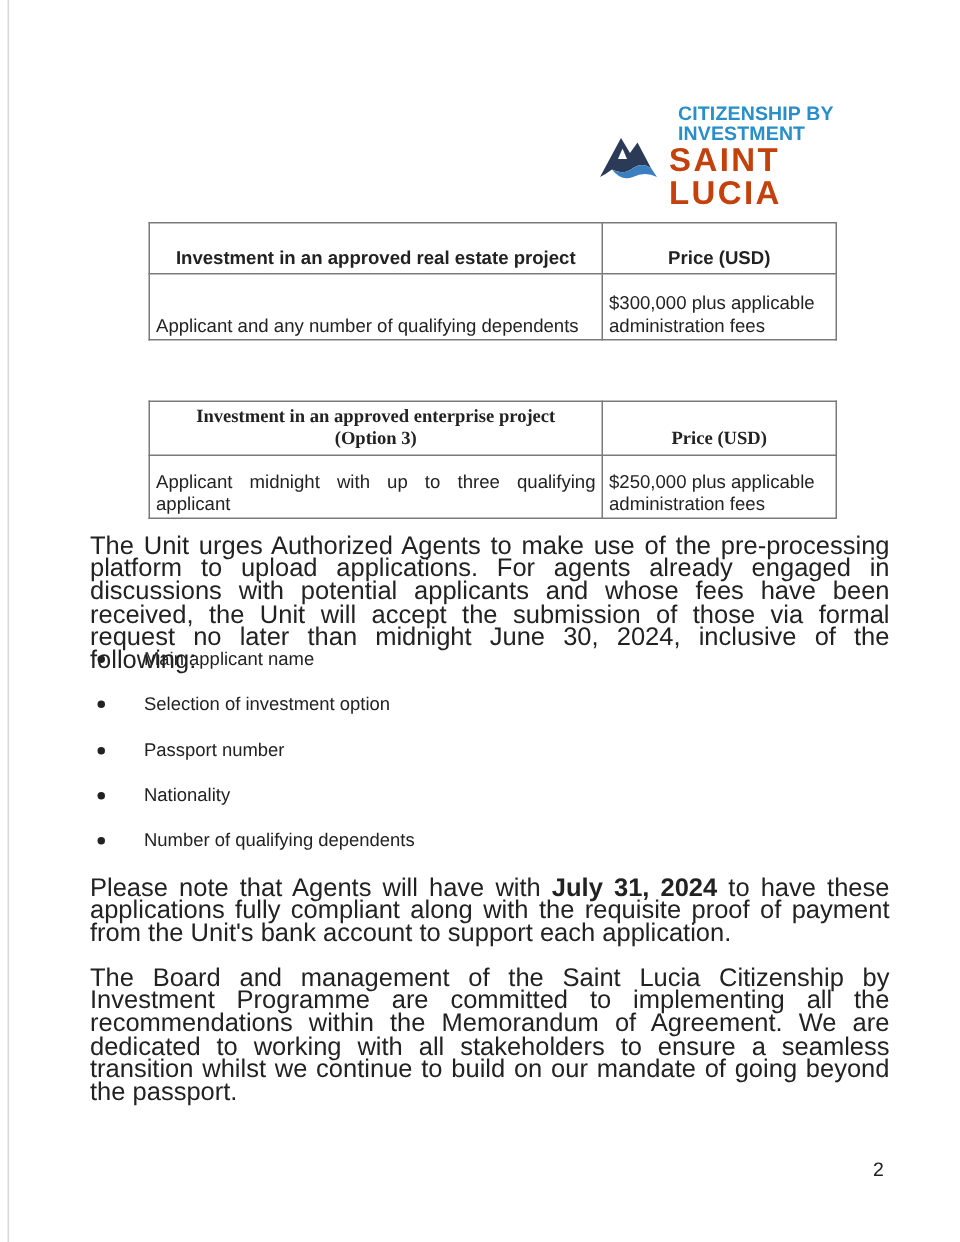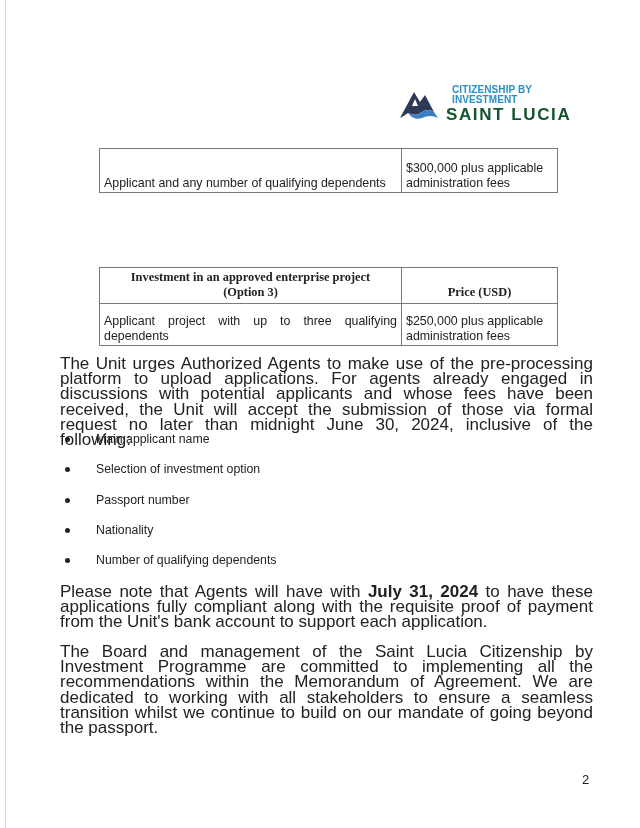--- a/index.html
+++ b/index.html
@@ -16,25 +16,25 @@
       background: #d8d8d8;
     }
     
     .logo {
       position: absolute; left: 398px; top: 84px; width: 200px; height: 40px;
       display: flex; align-items: center;
     }
     .logo svg { width: 48px; height: 36px; flex: 0 0 auto; }
     .logo-text { margin-left: 0px; line-height: 1; }
     .logo-top {
-      font-size: 10px; font-weight: bold; color: #2a8ec9; letter-spacing: 0.1px;
+      font-size: 13px; font-weight: bold; color: #2a8ec9; letter-spacing: 0.1px;
       margin-left: 6px;
     }
     .logo-bottom {
-      font-size: 17px; font-weight: bold; color: #14532d; letter-spacing: 1.6px;
+      font-size: 22px; font-weight: bold; color: #c2410c; letter-spacing: 1.6px;
       margin-top: 1px;
     }
 
     
     table.price {
       position: absolute; border-collapse: collapse;
       font-size: 12.4px; color: #222;
     }
     table.price td, table.price th {
       border: 1px solid #7a7a7a; vertical-align: bottom;
@@ -88,40 +88,44 @@
     <path d="M14 20 L17 13 L20 20 Z" fill="#ffffff"></path>
   </svg>
   <div class="logo-text">
     <div class="logo-top">CITIZENSHIP BY INVESTMENT</div>
     <div class="logo-bottom">SAINT LUCIA</div>
   </div>
 </div>
 
 <table class="price" id="t1">
   <tbody>
+      <tr>
+    <th class="c1">Investment in an approved real estate project</th>
+    <th>Price (USD)</th>
+  </tr>
   <tr>
     <td class="c1">Applicant and any number of qualifying dependents</td>
     <td>$300,000 plus applicable administration fees</td>
   </tr>
 </tbody>
   </table>
 
 <table class="price" id="t2">
   <tbody>
       <tr>
     <th class="c1">
       <span style="display:block">Investment in an approved enterprise project</span>
       <span style="display:block">(Option 3)</span>
     </th>
     <th>Price (USD)</th>
   </tr>
   <tr>
     <td class="c1">
-      <span class="just-line">Applicant project with up to three qualifying</span>
-      <span style="display:block">dependents</span>
+      <span class="just-line">Applicant midnight with up to three qualifying</span>
+      <span style="display:block">applicant</span>
     </td>
     <td>$250,000 plus applicable administration fees</td>
   </tr>
 </tbody>
   </table>
 
 <p class="para" id="p1">The Unit urges Authorized Agents to make use of the pre-processing platform to upload applications. For agents already engaged in discussions with potential applicants and whose fees have been received, the Unit will accept the submission of those via formal request no later than midnight June 30, 2024, inclusive of the following:</p>
 
 <ul class="bullets">
   <li>

